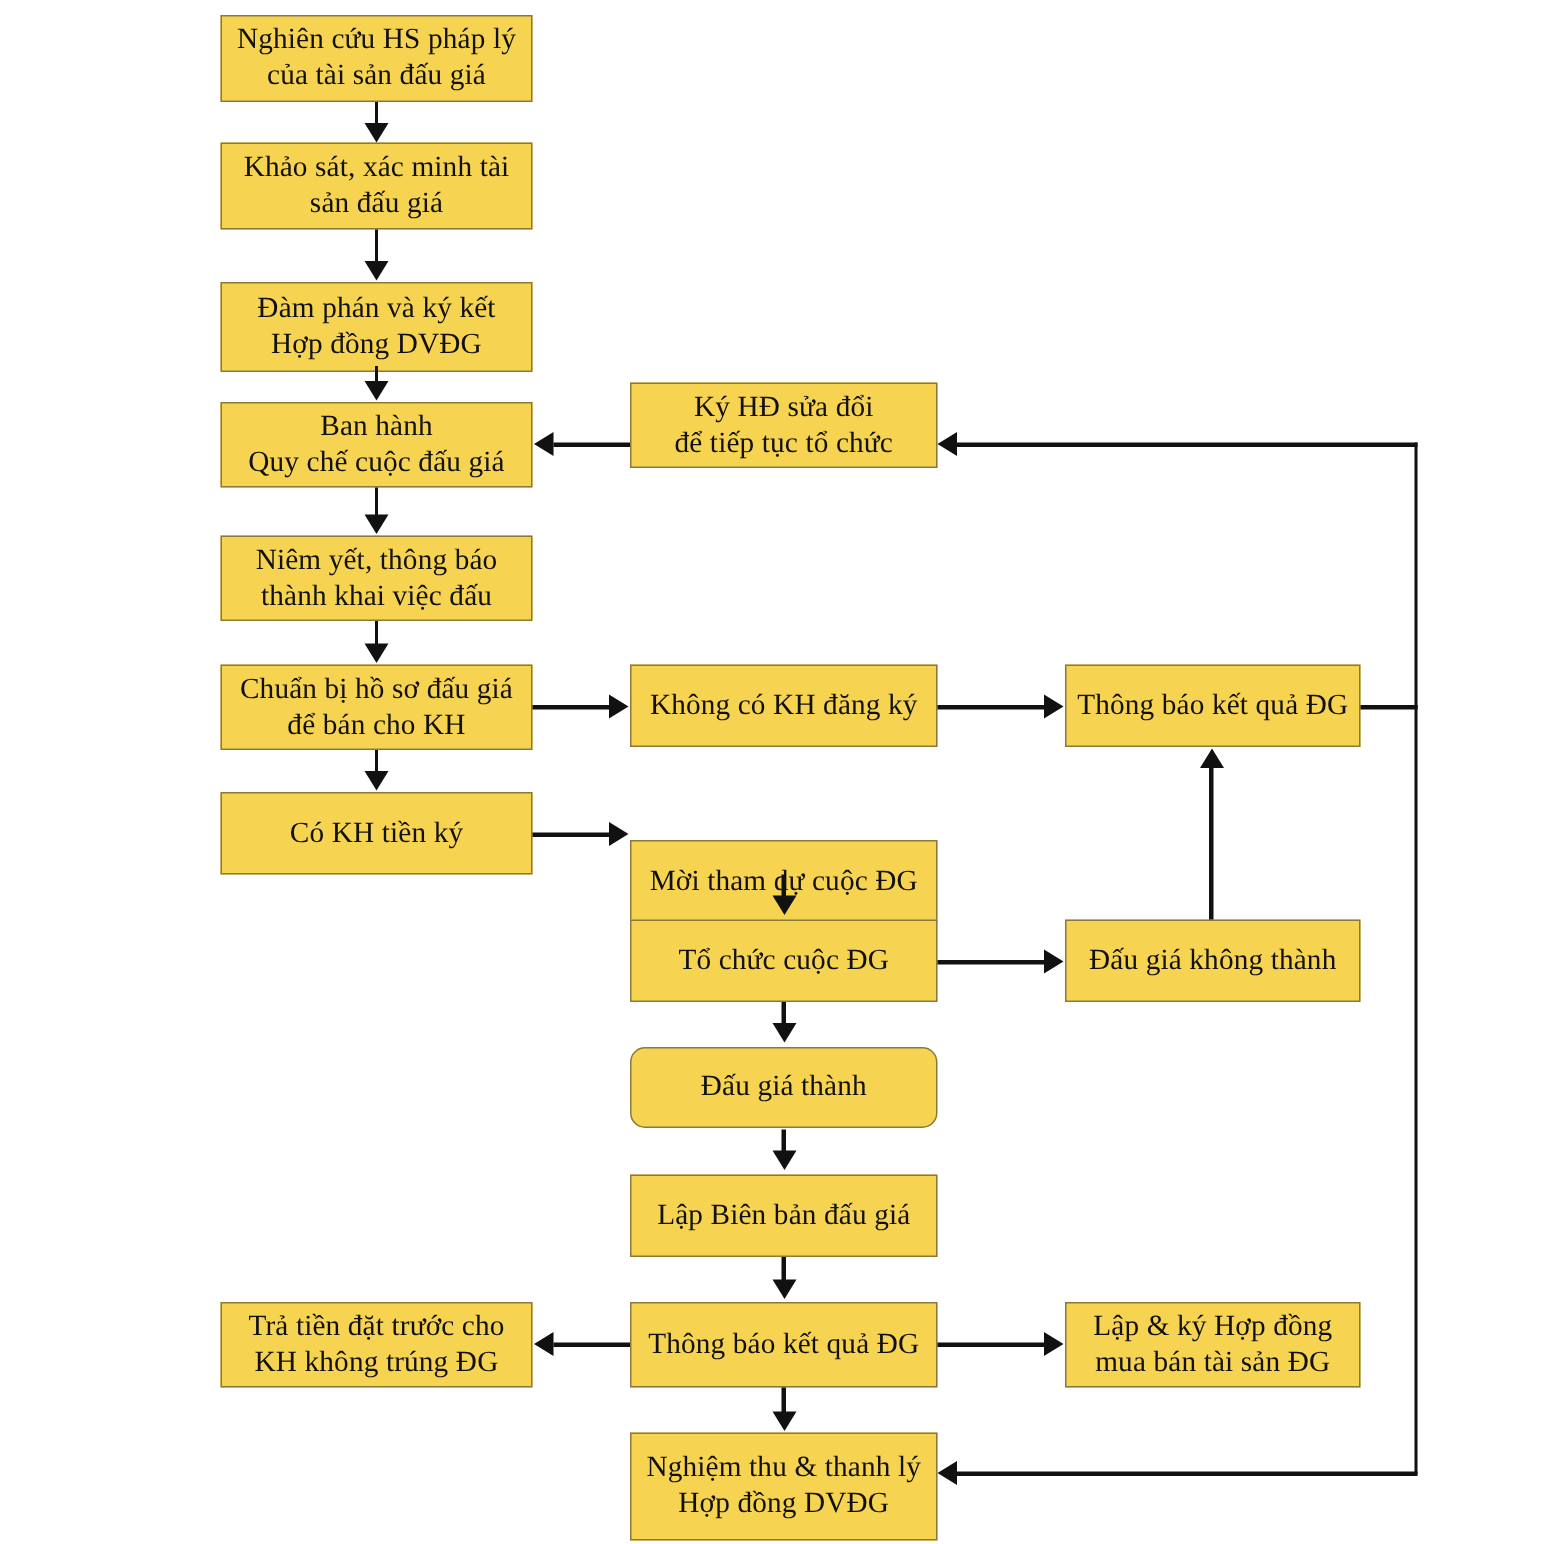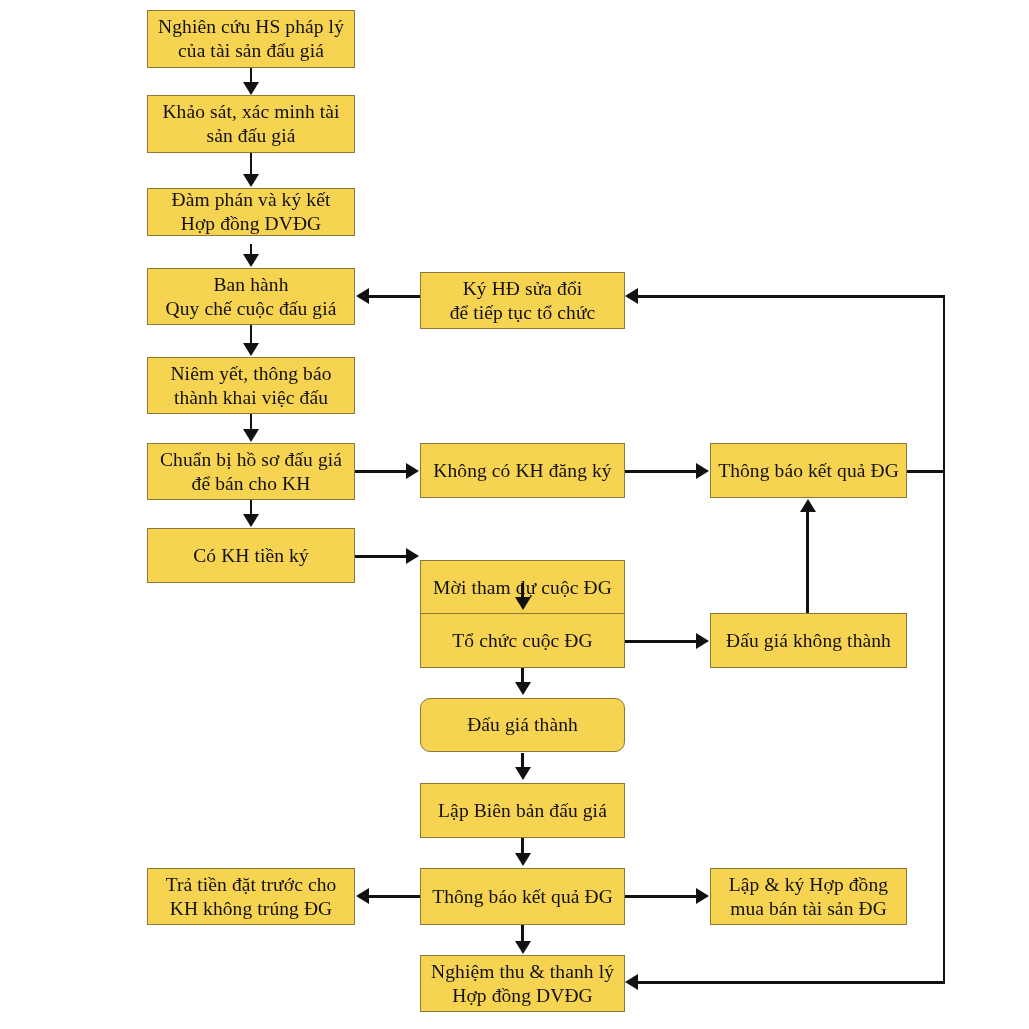--- a/index.html
+++ b/index.html
@@ -68,27 +68,27 @@
 <body>
 
 <div id="canvas">
 
   <div class="node" style="left:147px; top:10px; width:208px; height:58px;">Nghiên cứu HS pháp lý
 của tài sản đấu giá</div>
 
   <div class="node" style="left:147px; top:95px; width:208px; height:58px;">Khảo sát, xác minh tài
 sản đấu giá</div>
 
-  <div class="node" style="left:147px; top:188px; width:208px; height:48px;">Đàm phán và ký kết
+  <div class="node" style="left:147px; top:188px; width:208px; height:60px;">Đàm phán và ký kết
 Hợp đồng DVĐG</div>
 
   <div class="node" style="left:147px; top:268px; width:208px; height:57px;">Ban hành
 Quy chế cuộc đấu giá</div>
 
-  <div class="node" style="left:420px; top:272px; width:205px; height:57px;">Ký HĐ sửa đổi
+  <div class="node" style="left:420px; top:255px; width:205px; height:57px;">Ký HĐ sửa đổi
 để tiếp tục tổ chức</div>
 
   <div class="node" style="left:147px; top:357px; width:208px; height:57px;">Niêm yết, thông báo
 thành khai việc đấu</div>
 
   <div class="node" style="left:147px; top:443px; width:208px; height:57px;font-family:Liberation Serif, serif;">Chuẩn bị hồ sơ đấu giá
 để bán cho KH</div>
 
   <div class="node" style="left:420px; top:443px; width:205px; height:55px;">Không có KH đăng ký</div>
 
@@ -107,21 +107,21 @@
   <div class="node" style="left:420px; top:783px; width:205px; height:55px;">Lập Biên bản đấu giá</div>
 
   <div class="node" style="left:147px; top:868px; width:208px; height:57px;">Trả tiền đặt trước cho
 KH không trúng ĐG</div>
 
   <div class="node" style="left:420px; top:868px; width:205px; height:57px;">Thông báo kết quả ĐG</div>
 
   <div class="node" style="left:710px; top:868px; width:197px; height:57px;">Lập &amp; ký Hợp đồng
 mua bán tài sản ĐG</div>
 
-  <div class="node" style="left:420px; top:955px; width:205px; height:57px;">Nghiệm thu &amp; thanh lý
+  <div class="node" style="left:420px; top:955px; width:205px; height:72px;">Nghiệm thu &amp; thanh lý
 Hợp đồng DVĐG</div>
 
   <div class="edge v" style="left:249.5px; top:68px; height:15px;"></div>
   <div class="arrow down" style="left:243px; top:82px;"></div>
 
   <div class="edge v" style="left:249.5px; top:153px; height:22px;"></div>
   <div class="arrow down" style="left:243px; top:174px;"></div>
 
   <div class="edge v" style="left:249.5px; top:244px; height:11px;"></div>
   <div class="arrow down" style="left:243px; top:254px;"></div>

